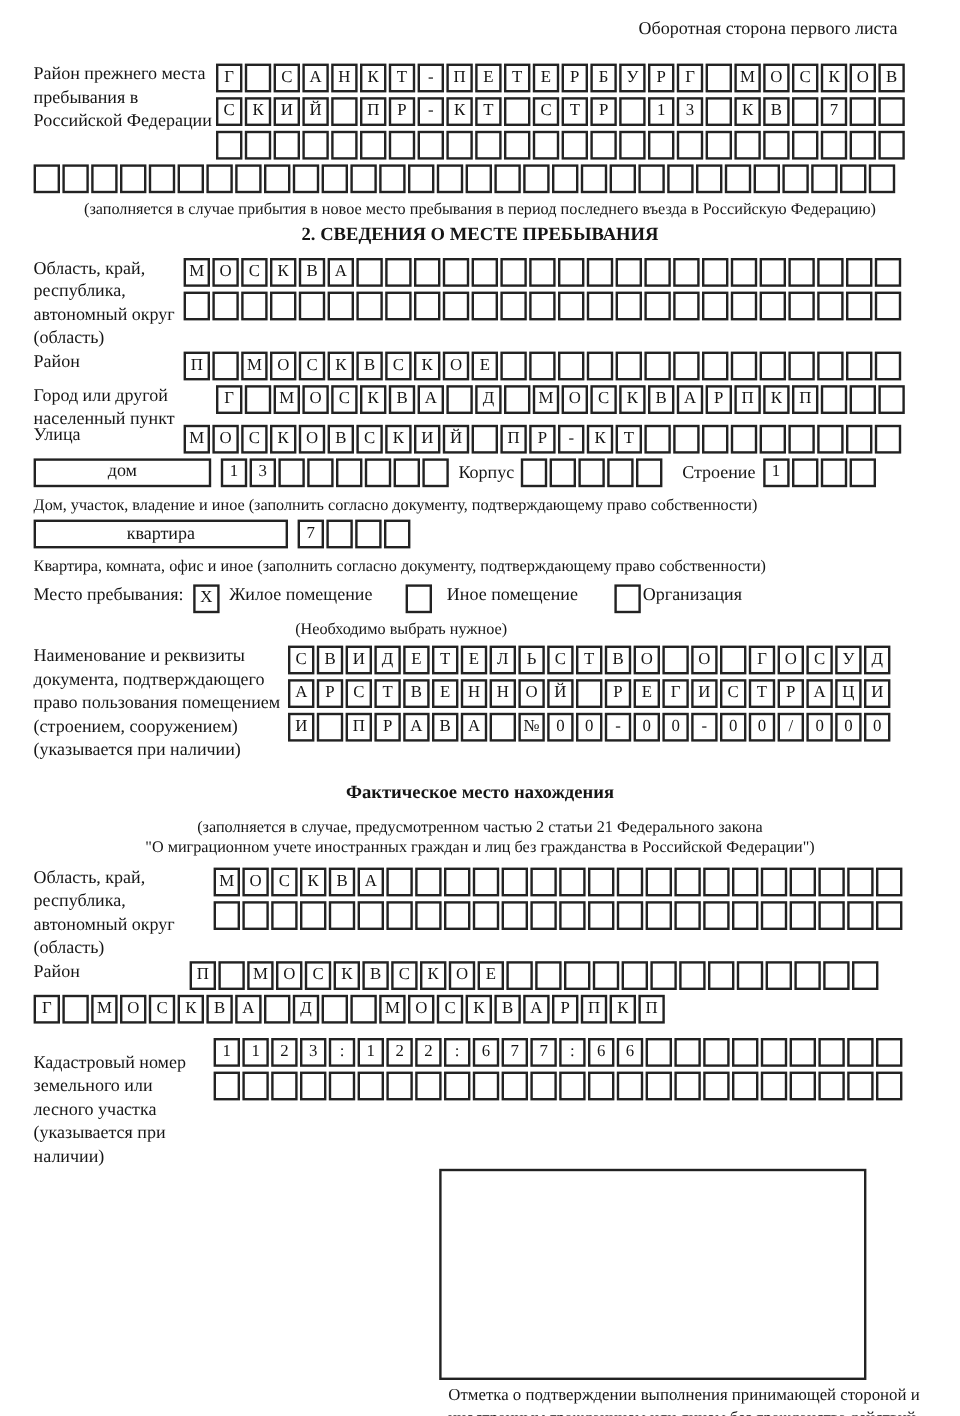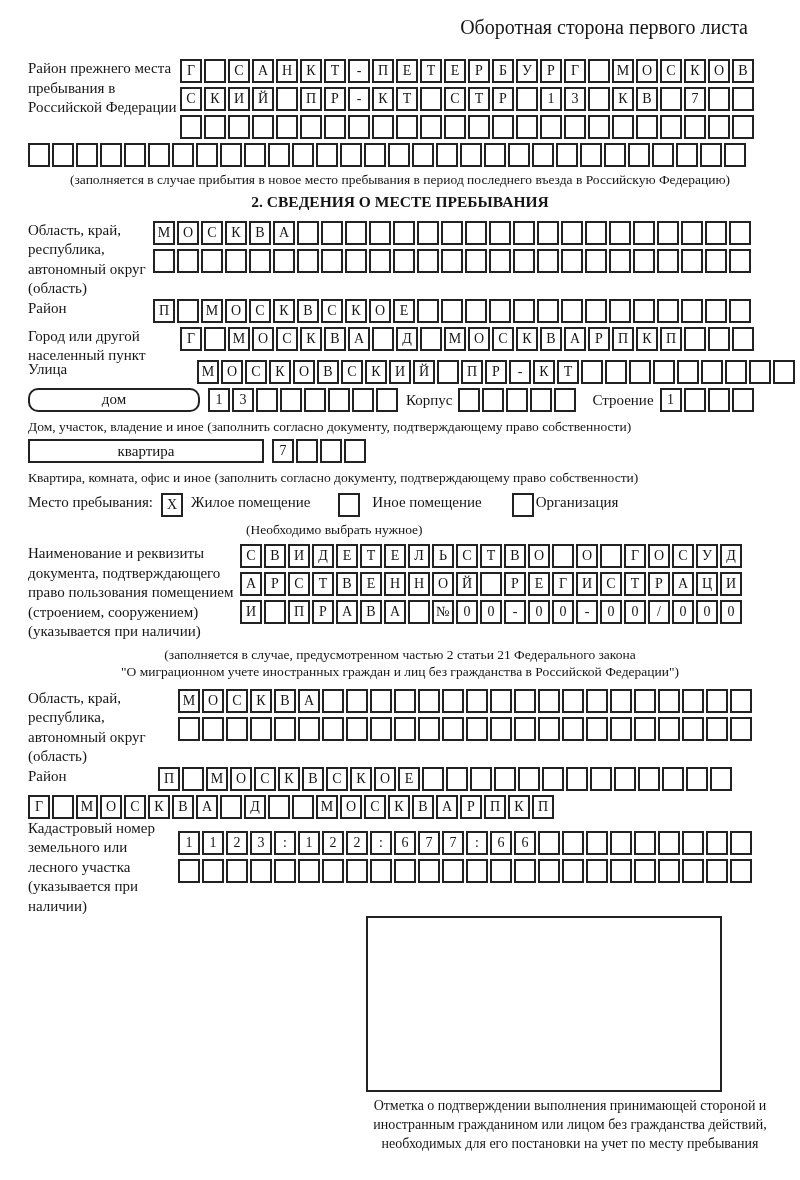--- a/index.html
+++ b/index.html
@@ -1,19 +1,19 @@
 <!DOCTYPE html>
 <html><head>
 <meta charset="utf-8">
 <style>
   html,body{margin:0;padding:0;background:#fff;}
   body{width:800px;height:1180px;overflow:hidden;color:#151515;
        font-family:"Liberation Serif","DejaVu Serif",serif;}
   .page{padding:16px 28px 0 28px;box-sizing:border-box;width:800px;height:1180px;position:relative;}
-  .header-note{text-align:right;font-size:20px;padding-right:24px;margin-bottom:20px;}
+  .header-note{text-align:right;font-size:15px;padding-right:24px;margin-bottom:20px;}
   .frow{display:flex;align-items:flex-start;}
   .flabel{font-size:15px;line-height:1.3;flex:0 0 auto;}
   .boxstack{display:flex;flex-direction:column;}
   .boxrow{display:flex;margin-bottom:4px;flex:0 0 auto;}
   .cell{width:18px;height:20px;border:2px solid #222;margin-right:2px;display:flex;
         align-items:center;justify-content:center;font-size:14px;line-height:1;
         flex:0 0 auto;background:#fff;}
   .caption{font-size:13.5px;line-height:1.3;}
   .center{text-align:center;}
   .sec-title{font-weight:bold;font-size:15.5px;text-align:center;margin:4px 0 10px 0;}
@@ -264,21 +264,21 @@
         <span class="cell">Р</span>
         <span class="cell">П</span>
         <span class="cell">К</span>
         <span class="cell">П</span>
         <span class="cell"></span>
         <span class="cell"></span>
         <span class="cell"></span>
       </div>
   </div>
 
-  <div class="frow" style="margin-top:-6px;gap:44px;">
+  <div class="frow" style="margin-top:-6px;">
     <div class="flabel" style="width:125px;">Улица</div>
     <div class="boxrow">
         <span class="cell">М</span>
         <span class="cell">О</span>
         <span class="cell">С</span>
         <span class="cell">К</span>
         <span class="cell">О</span>
         <span class="cell">В</span>
         <span class="cell">С</span>
         <span class="cell">К</span>
@@ -296,21 +296,21 @@
         <span class="cell"></span>
         <span class="cell"></span>
         <span class="cell"></span>
         <span class="cell"></span>
         <span class="cell"></span>
         <span class="cell"></span>
       </div>
   </div>
 
   <div class="frow mb2">
-    <div class="longbox" style="width:172px;border-radius:10px;">дом</div>
+    <div class="longbox" style="width:148px;">дом</div>
     <div class="boxrow" style="margin-left:8px;">
         <span class="cell">1</span>
         <span class="cell">3</span>
         <span class="cell"></span>
         <span class="cell"></span>
         <span class="cell"></span>
         <span class="cell"></span>
         <span class="cell"></span>
         <span class="cell"></span>
       </div>
@@ -326,21 +326,21 @@
     <div class="boxrow">
         <span class="cell">1</span>
         <span class="cell"></span>
         <span class="cell"></span>
         <span class="cell"></span>
       </div>
   </div>
   <div class="caption mb4">Дом, участок, владение и иное (заполнить согласно документу, подтверждающему право собственности)</div>
 
   <div class="frow mb2">
-    <div class="longbox" style="width:236px;">квартира</div>
+    <div class="longbox" style="width:212px;">квартира</div>
     <div class="boxrow" style="margin-left:8px;">
         <span class="cell">7</span>
         <span class="cell"></span>
         <span class="cell"></span>
         <span class="cell"></span>
       </div>
   </div>
   <div class="caption mb6">Квартира, комната, офис и иное (заполнить согласно документу, подтверждающему право собственности)</div>
 
   <div class="frow">
@@ -428,20 +428,21 @@
           <span class="cell">0</span>
           <span class="cell">0</span>
           <span class="cell">/</span>
           <span class="cell">0</span>
           <span class="cell">0</span>
           <span class="cell">0</span>
         </div>
     </div>
   </div>
 
+  <div class="sec-title" style="margin-top:16px;">Фактическое место нахождения</div>
   <div class="caption center">(заполняется в случае, предусмотренном частью 2 статьи 21 Федерального закона</div>
   <div class="caption center mb8">"О миграционном учете иностранных граждан и лиц без гражданства в Российской Федерации")</div>
 
   <div class="frow">
     <div class="flabel" style="width:150px;">Область, край, республика, автономный округ (область)</div>
     <div class="boxstack">
       <div class="boxrow">
           <span class="cell">М</span>
           <span class="cell">О</span>
           <span class="cell">С</span>
@@ -547,21 +548,21 @@
         <span class="cell">В</span>
         <span class="cell">А</span>
         <span class="cell">Р</span>
         <span class="cell">П</span>
         <span class="cell">К</span>
         <span class="cell">П</span>
       </div>
   </div>
 
   <div class="frow" style="margin-top:-4px;">
-    <div class="flabel" style="width:150px;">Кадастровый номер земельного или лесного участка (указывается при наличии)</div>
+    <div class="flabel" style="width:150px;margin-top:24px;">Кадастровый номер земельного или лесного участка (указывается при наличии)</div>
     <div class="boxstack" style="margin-top:12px;">
       <div class="boxrow">
           <span class="cell">1</span>
           <span class="cell">1</span>
           <span class="cell">2</span>
           <span class="cell">3</span>
           <span class="cell">:</span>
           <span class="cell">1</span>
           <span class="cell">2</span>
           <span class="cell">2</span>

